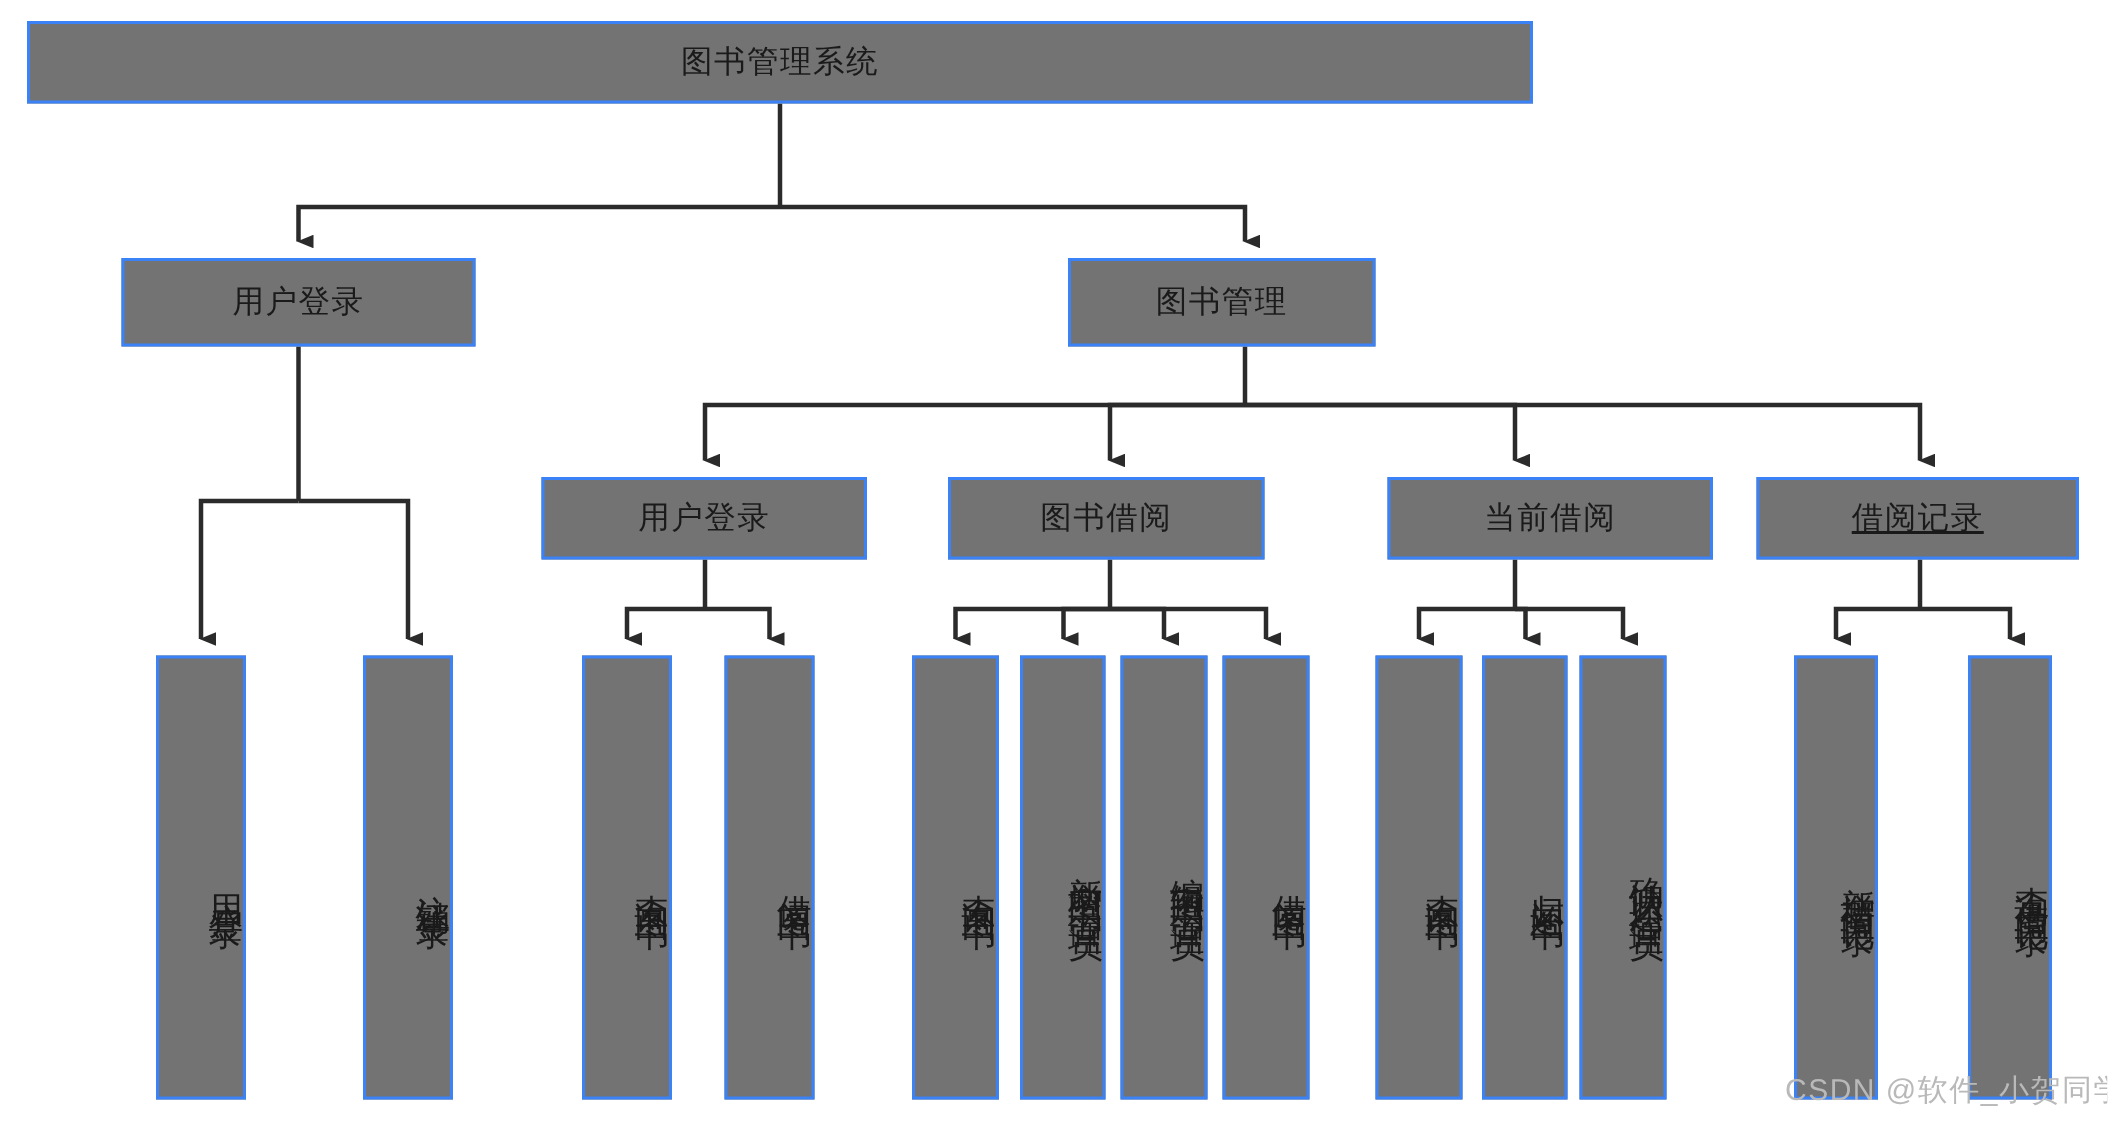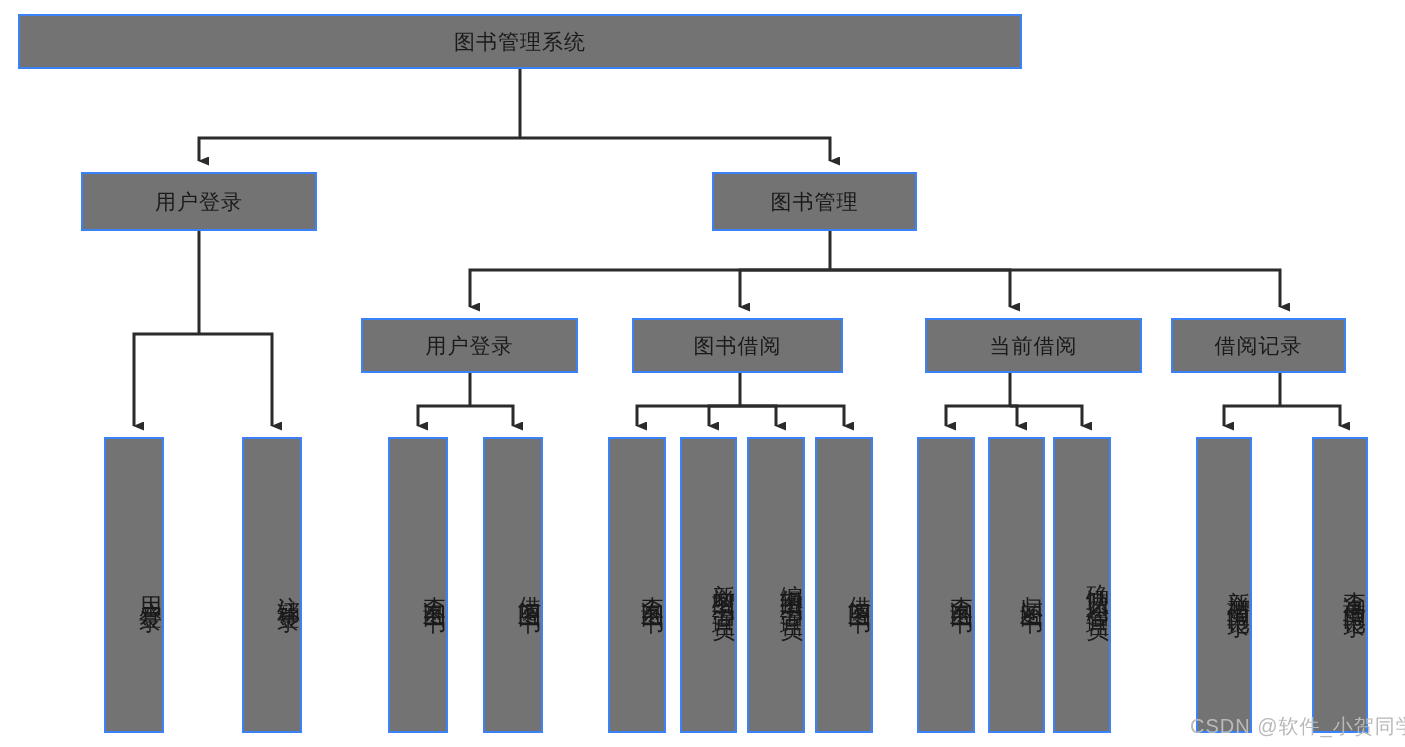--- a/index.html
+++ b/index.html
@@ -114,21 +114,21 @@
       </div>
       <div class="node node-h" style="left: 361px; top: 318px; width: 217px; height: 55px;">
         <span>用户登录</span>
       </div>
       <div class="node node-h" style="left: 632px; top: 318px; width: 211px; height: 55px;">
         <span>图书借阅</span>
       </div>
       <div class="node node-h" style="left: 901px; top: 318px; width: 217px; height: 55px; margin-left: 24px;">
         <span>当前借阅</span>
       </div>
-      <div class="node node-h" style="left: 1171px; top: 318px; width: 175px; height: 55px;">
+      <div class="node node-h" style="left: 1171px; top: 318px; width: 215px; height: 55px; text-decoration: underline;">
         <span>借阅记录</span>
       </div>
       <div class="node node-v" style="left: 104px; top: 437px; width: 60px; height: 296px;">
         <span>用户登录</span>
       </div>
       <div class="node node-v" style="left: 242px; top: 437px; width: 60px; height: 296px;">
         <span>注销登录</span>
       </div>
       <div class="node node-v" style="left: 388px; top: 437px; width: 60px; height: 296px;">
         <span>查询图书</span>

